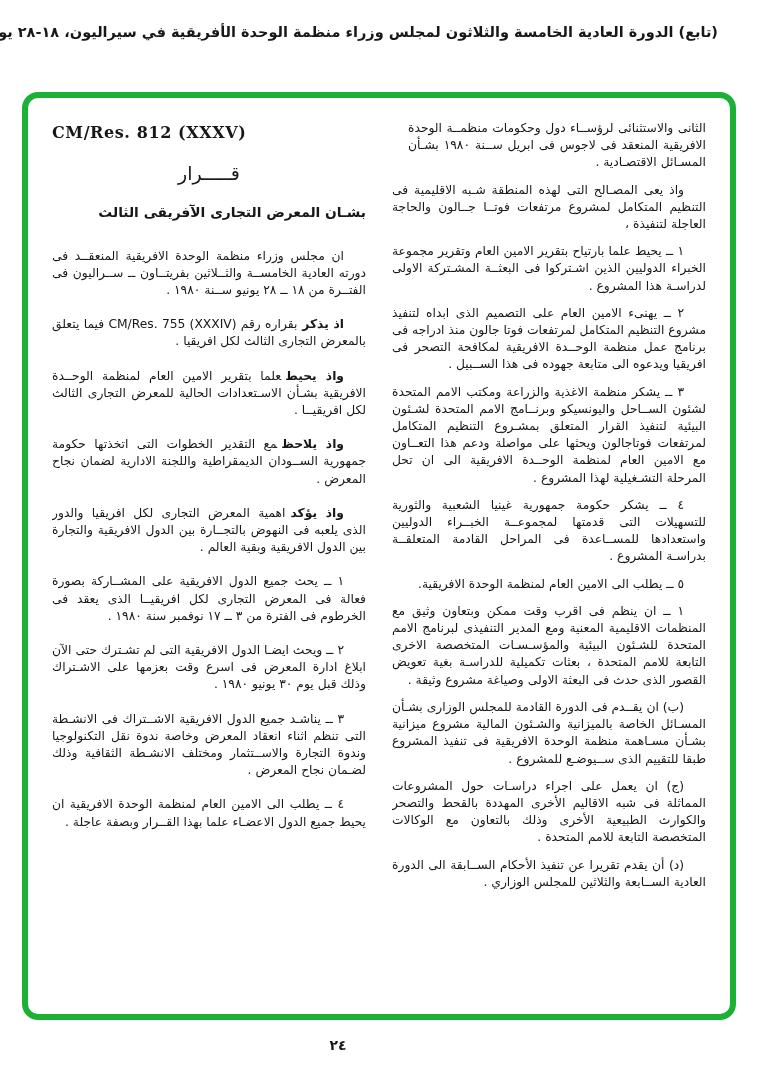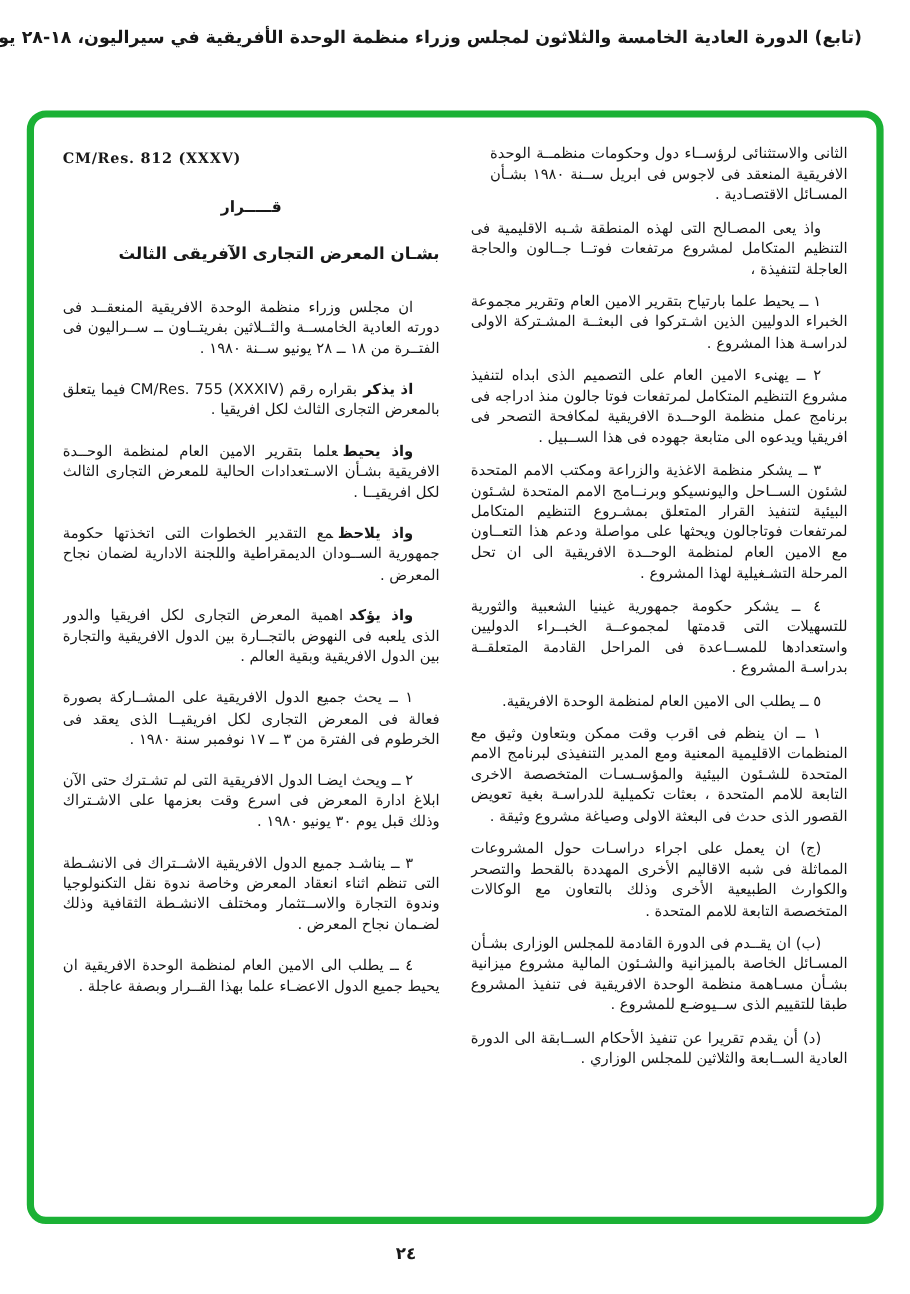--- a/index.html
+++ b/index.html
@@ -47,27 +47,27 @@
   }
   .para{margin:0 0 10px 0;text-indent:22px;}
   .para.no-indent{text-indent:0;margin-left:16px;}
   .lead{font-weight:bold;margin-inline-end:5px;}
   .lead:empty{display:none;margin:0;}
   
   .col-left .para{margin-bottom:17px;}
   .res-ref{
     direction:ltr;text-align:left;
     font-family:"DejaVu Serif", serif;
-    font-weight:bold;font-size:12px;
+    font-weight:bold;font-size:16px;
     letter-spacing:0.6px;
     margin:4px 0 0 0;text-indent:0;
   }
   .doc-title{
-    text-align:center;font-weight:bold;
-    font-size:13px;margin:24px 0 0 0;
+    text-align:center;font-weight:normal;
+    font-size:19px;margin:24px 0 0 0;
     text-indent:0;
   }
   .doc-subtitle{
     text-align:right;font-weight:bold;
     font-size:13.8px;margin:22px 0 26px 0;
     text-indent:0;
   }
   
   .pagenum{
     position:absolute;top:1037px;left:0;width:676px;
@@ -89,22 +89,22 @@
 
       <section class="col col-right">
         <p class="para no-indent">الثانى والاستثنائى لرؤســاء دول وحكومات منظمــة الوحدة الافريقية المنعقد فى لاجوس فى ابريل ســنة ١٩٨٠ بشـأن المسـائل الاقتصـادية .</p>
         <p class="para">واذ يعى المصـالح التى لهذه المنطقة شـبه الاقليمية فى التنظيم المتكامل لمشروع مرتفعات فوتــا جــالون والحاجة العاجلة لتنفيذة ،</p>
         <p class="para">١ ــ يحيط علما بارتياح بتقرير الامين العام وتقرير مجموعة الخبراء الدوليين الذين اشـتركوا فى البعثــة المشـتركة الاولى لدراسـة هذا المشروع .</p>
         <p class="para">٢ ــ يهنىء الامين العام على التصميم الذى ابداه لتنفيذ مشروع التنظيم المتكامل لمرتفعات فوتا جالون منذ ادراجه فى برنامج عمل منظمة الوحــدة الافريقية لمكافحة التصحر فى افريقيا ويدعوه الى متابعة جهوده فى هذا الســبيل .</p>
         <p class="para">٣ ــ يشكر منظمة الاغذية والزراعة ومكتب الامم المتحدة لشئون الســاحل واليونسيكو وبرنــامج الامم المتحدة لشـئون البيئية لتنفيذ القرار المتعلق بمشـروع التنظيم المتكامل لمرتفعات فوتاجالون ويحثها على مواصلة ودعم هذا التعــاون مع الامين العام لمنظمة الوحــدة الافريقية الى ان تحل المرحلة التشـغيلية لهذا المشروع .</p>
         <p class="para">٤ ــ يشكر حكومة جمهورية غينيا الشعبية والثورية للتسهيلات التى قدمتها لمجموعــة الخبــراء الدوليين واستعدادها للمســاعدة فى المراحل القادمة المتعلقــة بدراسـة المشروع .</p>
         <p class="para">٥ ــ يطلب الى الامين العام لمنظمة الوحدة الافريقية.</p>
         <p class="para">١ ــ ان ينظم فى اقرب وقت ممكن وبتعاون وثيق مع المنظمات الاقليمية المعنية ومع المدير التنفيذى لبرنامج الامم المتحدة للشـئون البيئية والمؤسـسـات المتخصصة الاخرى التابعة للامم المتحدة ، بعثات تكميلية للدراسـة بغية تعويض القصور الذى حدث فى البعثة الاولى وصياغة مشروع وثيقة .</p>
+        <p class="para">(ب) ان يقــدم فى الدورة القادمة للمجلس الوزارى بشـأن المسـائل الخاصة بالميزانية والشـئون المالية مشروع ميزانية بشـأن مسـاهمة منظمة الوحدة الافريقية فى تنفيذ المشروع طبقا للتقييم الذى ســيوضـع للمشروع .</p>
         <p class="para">(ج) ان يعمل على اجراء دراسـات حول المشروعات المماثلة فى شبه الاقاليم الأخرى المهددة بالقحط والتصحر والكوارث الطبيعية الأخرى وذلك بالتعاون مع الوكالات المتخصصة التابعة للامم المتحدة .</p>
-        <p class="para">(ب) ان يقــدم فى الدورة القادمة للمجلس الوزارى بشـأن المسـائل الخاصة بالميزانية والشـئون المالية مشروع ميزانية بشـأن مسـاهمة منظمة الوحدة الافريقية فى تنفيذ المشروع طبقا للتقييم الذى ســيوضـع للمشروع .</p>
         <p class="para">(د) أن يقدم تقريرا عن تنفيذ الأحكام الســابقة الى الدورة العادية الســابعة والثلاثين للمجلس الوزاري .</p>
       </section>
 
       <section class="col col-left">
         <div class="res-ref">CM/Res. 812 (XXXV)</div>
         <h1 class="doc-title">قـــــرار</h1>
         <h2 class="doc-subtitle">بشـان المعرض التجارى الآفريقى الثالث</h2>
 
         <p class="para"><span>ان مجلس وزراء منظمة الوحدة الافريقية المنعقــد فى دورته العادية الخامســة والثــلاثين بفريتــاون ــ ســراليون فى الفتــرة من ١٨ ــ ٢٨ يونيو ســنة ١٩٨٠ .</span></p>
         <p class="para"><b class="lead">اذ يذكر</b><span>بقراره رقم ‎CM/Res. 755 (XXXIV)‎ فيما يتعلق بالمعرض التجارى الثالث لكل افريقيا .</span></p>

